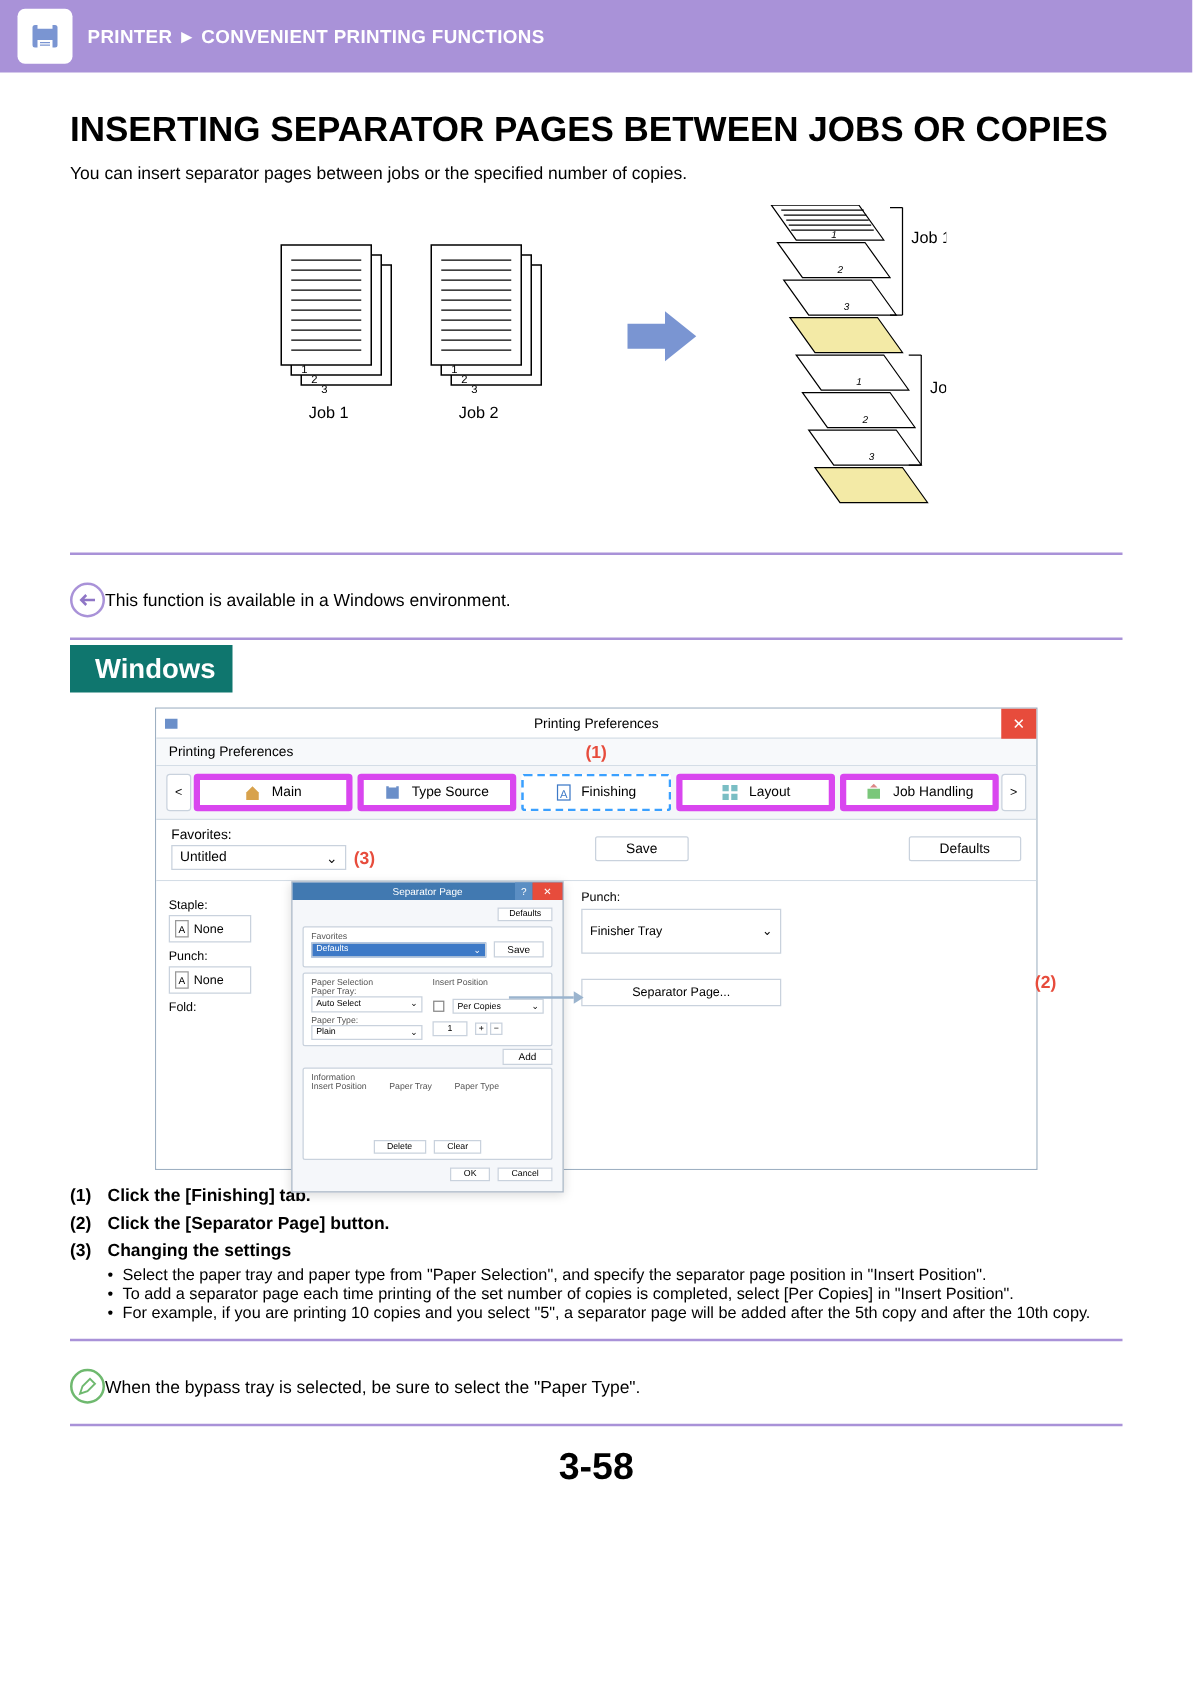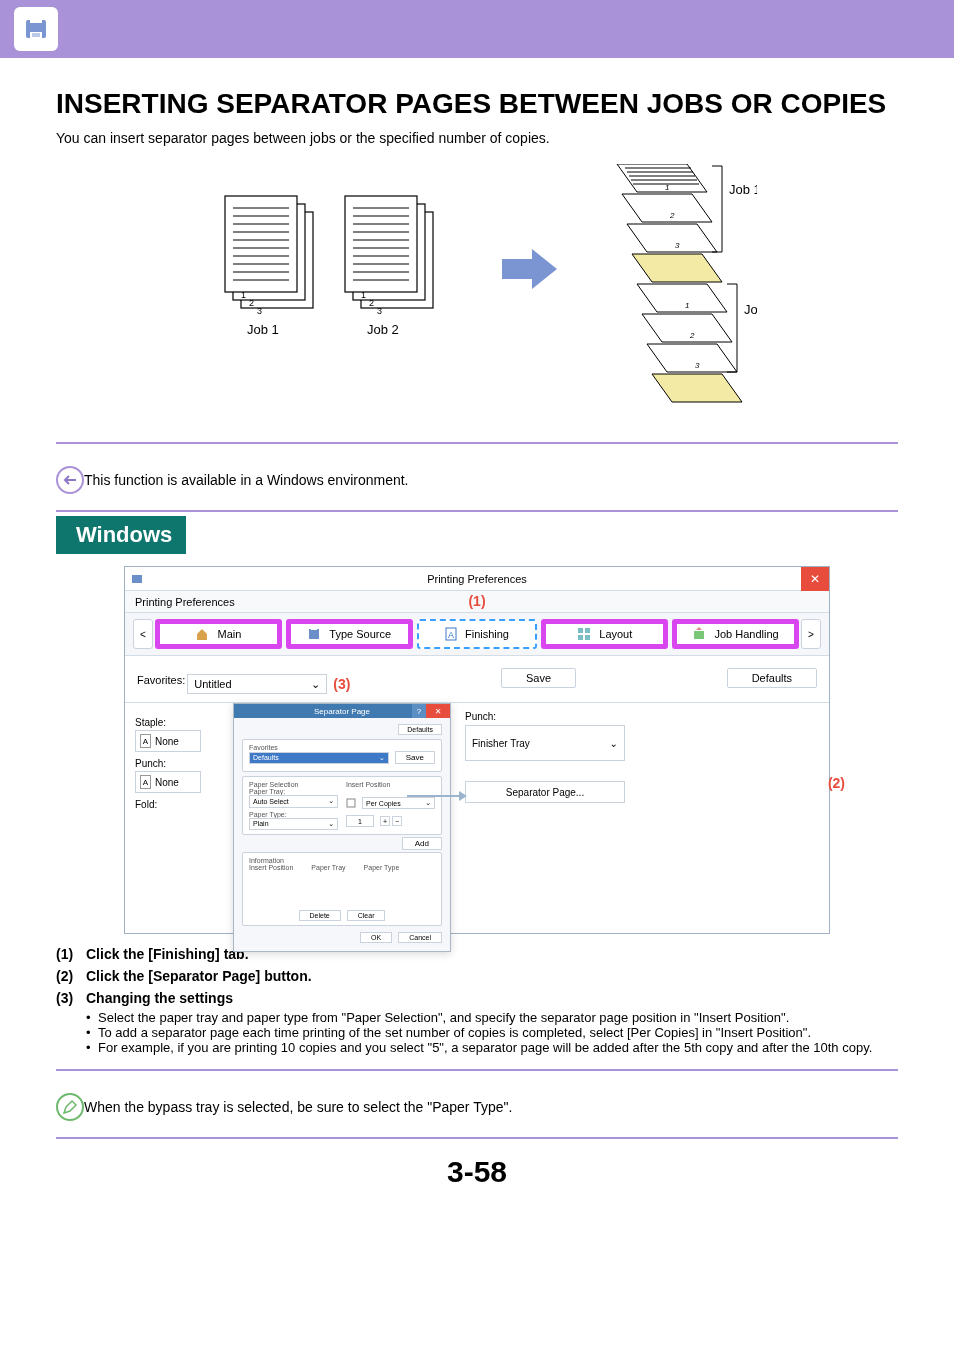--- a/index.html
+++ b/index.html
@@ -247,20 +247,23 @@
 
 <div class="header-bar">
   <div class="header-icon-box">
     <svg width="30" height="30" viewBox="0 0 30 30">
       <rect x="5" y="6" width="20" height="18" rx="2" fill="#7a95d2"></rect>
       <rect x="9" y="3" width="12" height="6" fill="#fff"></rect>
       <rect x="9" y="18" width="12" height="8" fill="#fff"></rect>
       <line x1="11" y1="20" x2="19" y2="20" stroke="#7a95d2" stroke-width="1"></line>
       <line x1="11" y1="22" x2="19" y2="22" stroke="#7a95d2" stroke-width="1"></line>
     </svg>
+  </div>
+  <div class="breadcrumb">
+    <span>PRINTER</span><span class="arrow">►</span><span>CONVENIENT PRINTING FUNCTIONS</span>
   </div>
 </div>
 
 <div class="main">
   <h1>INSERTING SEPARATOR PAGES BETWEEN JOBS OR COPIES</h1>
   <p class="intro">You can insert separator pages between jobs or the specified number of copies.</p>
 
   <div class="illus">
     <svg width="560" height="260" viewBox="0 0 560 260">
 
@@ -427,21 +430,21 @@
       <div class="ss-tab">
         <svg width="14" height="14" viewBox="0 0 14 14">
             <rect x="2" y="4" width="10" height="8" fill="#7ac77a"></rect>
             <path d="M7 0 L10 3 L4 3 Z" fill="#d88"></path>
           </svg>
         <span>Job Handling</span>
       </div>
       <div class="ss-nav">&gt;</div>
     </div>
     <div class="ss-fav">
-      <div style="display:flex;flex-direction:row;gap:2px;margin-top:12px;">
+      <div style="display:flex;flex-direction:column;gap:2px;">
         <span>Favorites:</span>
         <div style="display:flex;align-items:center;gap:6px;">
           <div class="dd">
               <span>Untitled</span>
               <span>⌄</span>
             </div>
           <span class="callout" style="position:static">(3)</span>
         </div>
       </div>
       <div style="flex:1;display:flex;justify-content:center;align-items:flex-end;">

